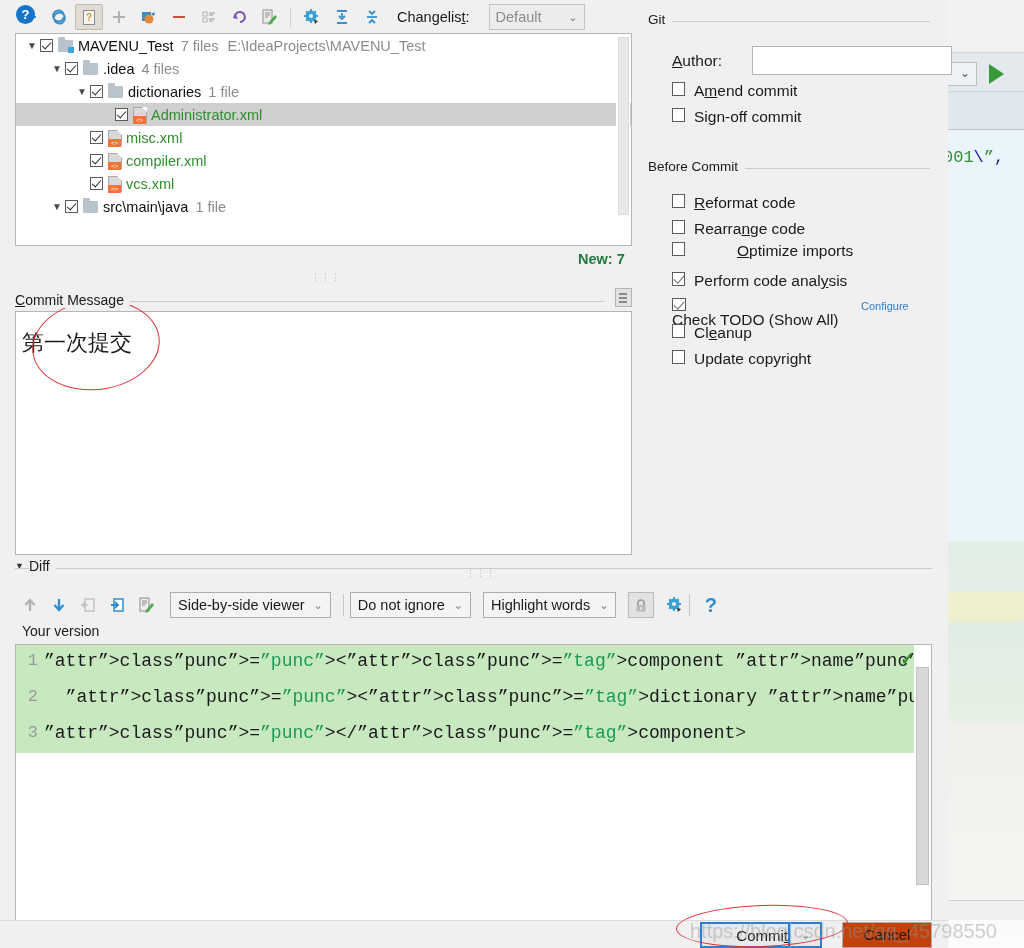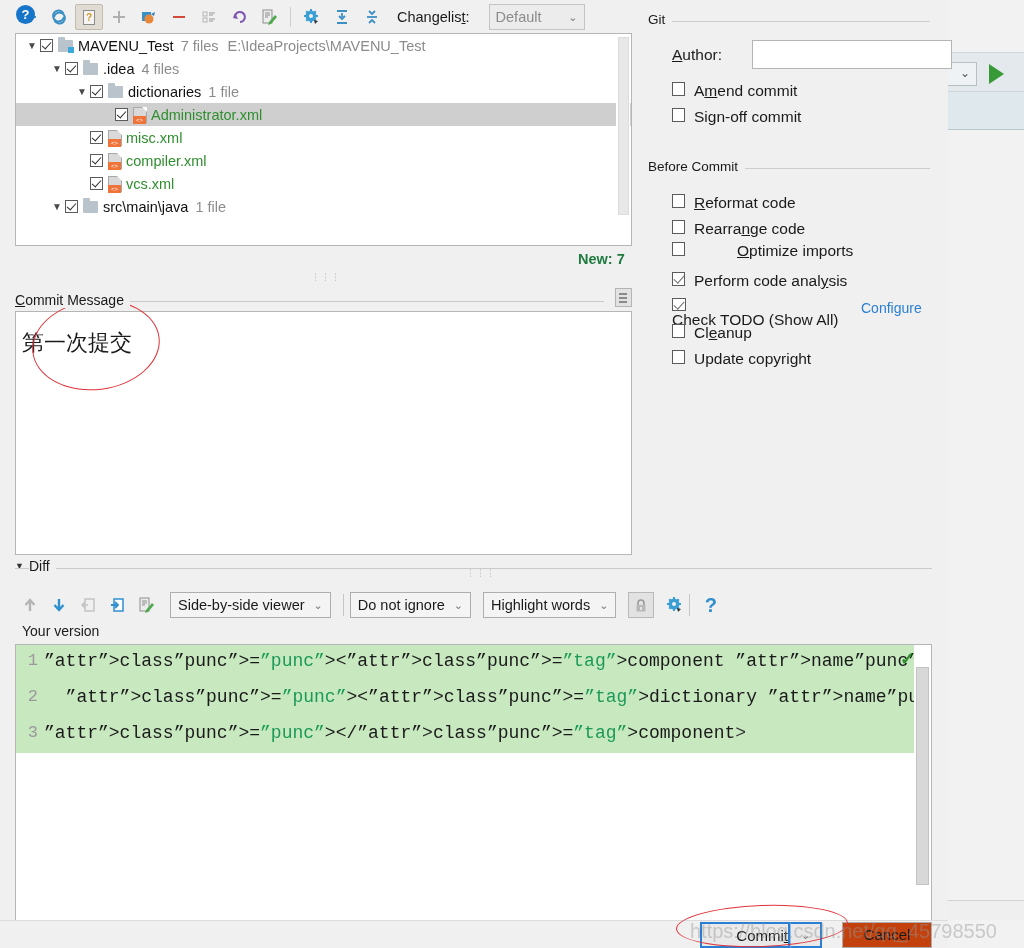--- a/index.html
+++ b/index.html
@@ -286,39 +286,39 @@
 
   
   #right-panel{ position:absolute; left:648px; top:0; width:292px; height:560px; }
   .grp-header{ position:absolute; width:292px; height:16px; }
   .grp-header .lbl{
     position:absolute; left:0; top:-4px; font-size:13.5px;
     background:#f0f0f0; padding-right:7px; z-index:2; color:#1a1a1a;
   }
   .grp-header .rule{ position:absolute; left:0; right:10px; top:5px; height:1px; background:#cdcdcd; }
 
-  #author-row{ position:absolute; left:24px; top:40px; display:flex; align-items:center;gap:20px; }
+  #author-row{ position:absolute; left:24px; top:46px; display:flex; align-items:center;gap:20px; }
   #author-label{ font-size:15.5px; }
   #author-label u{ text-decoration:underline; }
   #author-input{
     margin-left:10px; width:200px; height:29px;
     background:#fff; border:1px solid #b4b4b4;
   }
   .opt-row{
     position:absolute; left:24px; display:flex; align-items:flex-start;
     font-size:15.5px; white-space:nowrap; cursor:pointer;
   }
   .opt-row .cbox{ width:14px; height:14px; margin-right:9px; border-color:#5b5b5b; }
   .opt-row .cbox.checked::after{
     left:3px; top:0px; width:5px; height:9px; border-color:#6f6f6f; border-width:0 1.6px 1.6px 0;
   }
   .opt-row u{ text-decoration:underline; }
   #configure-link{
     position:absolute; left:861px; top:300px; color:#2a7fd4;
-    font-size:14px; cursor:pointer;
+    font-size:11px; cursor:pointer;
   }
 
   
   .annot{ position:absolute; pointer-events:none; }
   #circle-msg{
     left:32px; top:300px; width:128px; height:90px;
     border:1.6px solid #e0333a; border-radius:50%;
     transform:rotate(-7deg);
   }
   #circle-commit{
@@ -338,20 +338,24 @@
 <body>
 
 <div id="bg-desktop"></div>
 <div id="bg-ide-window">
   <div id="bg-ide-toolbar"></div>
   <div id="bg-combo">
       <span class="cv">⌄</span>
     </div>
   <div id="bg-run-icon"></div>
   <div id="bg-tabstrip"></div>
+  <div id="bg-editor">
+    <div id="bg-code"><span style="color:#2f8f2f">001</span><span style="color:#1a1a8f">\</span><span style="color:#2f8f2f">”</span><span style="color:#1a1a8f">,</span></div>
+    <div id="bg-wall"></div>
+  </div>
   <div id="bg-bottom-strip"></div>
 </div>
 
 <div id="dialog">
 
   <div id="toolbar">
     <div style="width:14px"></div>
     <div class="tb-btn">
       <svg width="18" height="18" viewBox="0 0 18 18">
           <path d="M2 9h5M11 9h5" stroke="#3a8fc4" stroke-width="1.8" fill="none"></path>

